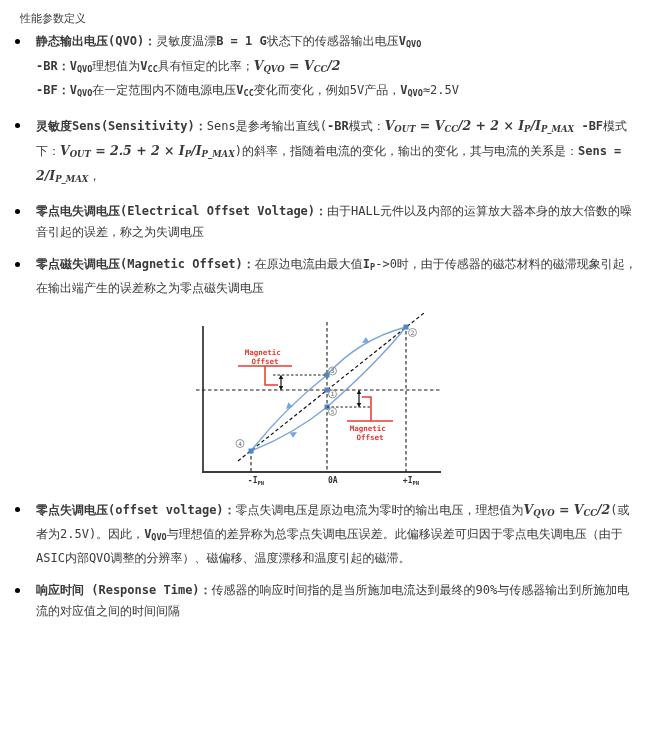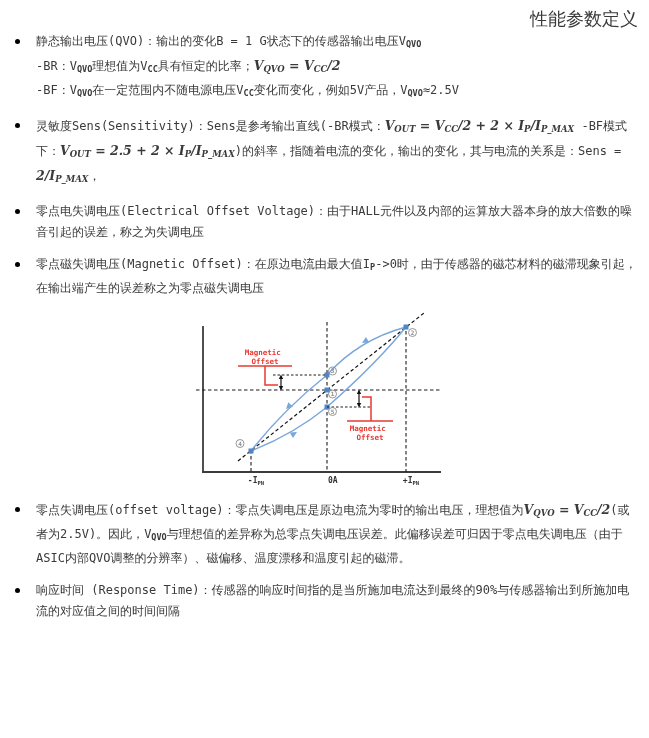--- a/index.html
+++ b/index.html
@@ -7,62 +7,61 @@
     position:relative;
     width:649px;height:738px;
     background:#ffffff;
     overflow:hidden;
     font-family:"DejaVu Sans Mono","DejaVu Sans",sans-serif;
     color:#3a3a3a;
     box-sizing:border-box;
     padding:10px 11px 0 8px;
   }
   .doc-title{
-    font-size:18px;
+    font-size:11px;
     line-height:18px;
     margin:0 0 3px 12px;
     color:#3a3a3a;
-    text-align:right;
   }
   .b-item{margin-bottom:11px;}
   .para{
     position:relative;
     padding-left:28px;
     font-size:12px;
     line-height:21px;
     color:#3a3a3a;
     word-break:break-word;
   }
   .dot{
     position:absolute;left:7px;top:8px;
     width:5px;height:5px;border-radius:50%;
     background:#000;
   }
   .seg-n{}
-  .seg-b{font-weight:400;}
+  .seg-b{font-weight:700;}
   .seg-s{font-weight:700;font-size:8.5px;vertical-align:-2px;}
   .seg-f{font-family:"DejaVu Serif",serif;font-style:italic;font-weight:700;font-size:12.5px;}
   .seg-fs{font-family:"DejaVu Serif",serif;font-style:italic;font-weight:700;font-size:8.5px;vertical-align:-2px;}
   #figure{
     height:176px;
     margin:2px 0 13px 0;
   }
   #figure svg{display:block;margin-left:187px;}
   .svg-label{font-family:"DejaVu Sans Mono","DejaVu Sans",sans-serif;font-weight:700;}
 </style>
 </head>
 <body>
 
 <div id="page">
 
   <div class="doc-title">性能参数定义</div>
 
   <div id="bullets-top">
       <div class="b-item">
-        <div class="para lead"><span class="dot"></span><span class="seg-b">静态输出电压(QVO)：</span><span class="seg-n">输出的变化</span><span class="seg-b">B = 1 G</span><span class="seg-n">状态下的传感器输出电压</span><span class="seg-b">V</span><span class="seg-s">QVO</span></div>
+        <div class="para lead"><span class="dot"></span><span class="seg-b">静态输出电压(QVO)：</span><span class="seg-n">灵敏度温漂</span><span class="seg-b">B = 1 G</span><span class="seg-n">状态下的传感器输出电压</span><span class="seg-b">V</span><span class="seg-s">QVO</span></div>
         <div class="para sub"><span class="seg-b">-BR：</span><span class="seg-b">V</span><span class="seg-s">QVO</span><span class="seg-n">理想值为</span><span class="seg-b">V</span><span class="seg-s">CC</span><span class="seg-n">具有恒定的比率；</span><span class="seg-f">V</span><span class="seg-fs">QVO</span><span class="seg-f"> = V</span><span class="seg-fs">CC</span><span class="seg-f">/2</span></div>
         <div class="para sub"><span class="seg-b">-BF：</span><span class="seg-b">V</span><span class="seg-s">QVO</span><span class="seg-n">在一定范围内不随电源电压</span><span class="seg-b">V</span><span class="seg-s">CC</span><span class="seg-n">变化而变化，例如5V产品，</span><span class="seg-b">V</span><span class="seg-s">QVO</span><span class="seg-n">≈2.5V</span></div>
       </div>
       <div class="b-item">
         <div class="para lead"><span class="dot"></span><span class="seg-b">灵敏度Sens(Sensitivity)：</span><span class="seg-n">Sens是参考输出直线(</span><span class="seg-b">-BR</span><span class="seg-n">模式：</span><span class="seg-f">V</span><span class="seg-fs">OUT</span><span class="seg-f"> = V</span><span class="seg-fs">CC</span><span class="seg-f">/2 + 2 × I</span><span class="seg-fs">P</span><span class="seg-f">/I</span><span class="seg-fs">P_MAX</span><span class="seg-n"> </span><span class="seg-b">-BF</span><span class="seg-n">模式下：</span><span class="seg-f">V</span><span class="seg-fs">OUT</span><span class="seg-f"> = 2.5 + 2 × I</span><span class="seg-fs">P</span><span class="seg-f">/I</span><span class="seg-fs">P_MAX</span><span class="seg-n">)的斜率，指随着电流的变化，输出的变化，其与电流的关系是：</span><span class="seg-b">Sens = </span><span class="seg-f">2/I</span><span class="seg-fs">P_MAX</span><span class="seg-n">，</span></div>
       </div>
       <div class="b-item">
         <div class="para lead"><span class="dot"></span><span class="seg-b">零点电失调电压(Electrical Offset Voltage)：</span><span class="seg-n">由于HALL元件以及内部的运算放大器本身的放大倍数的噪音引起的误差，称之为失调电压</span></div>
       </div>
       <div class="b-item">

